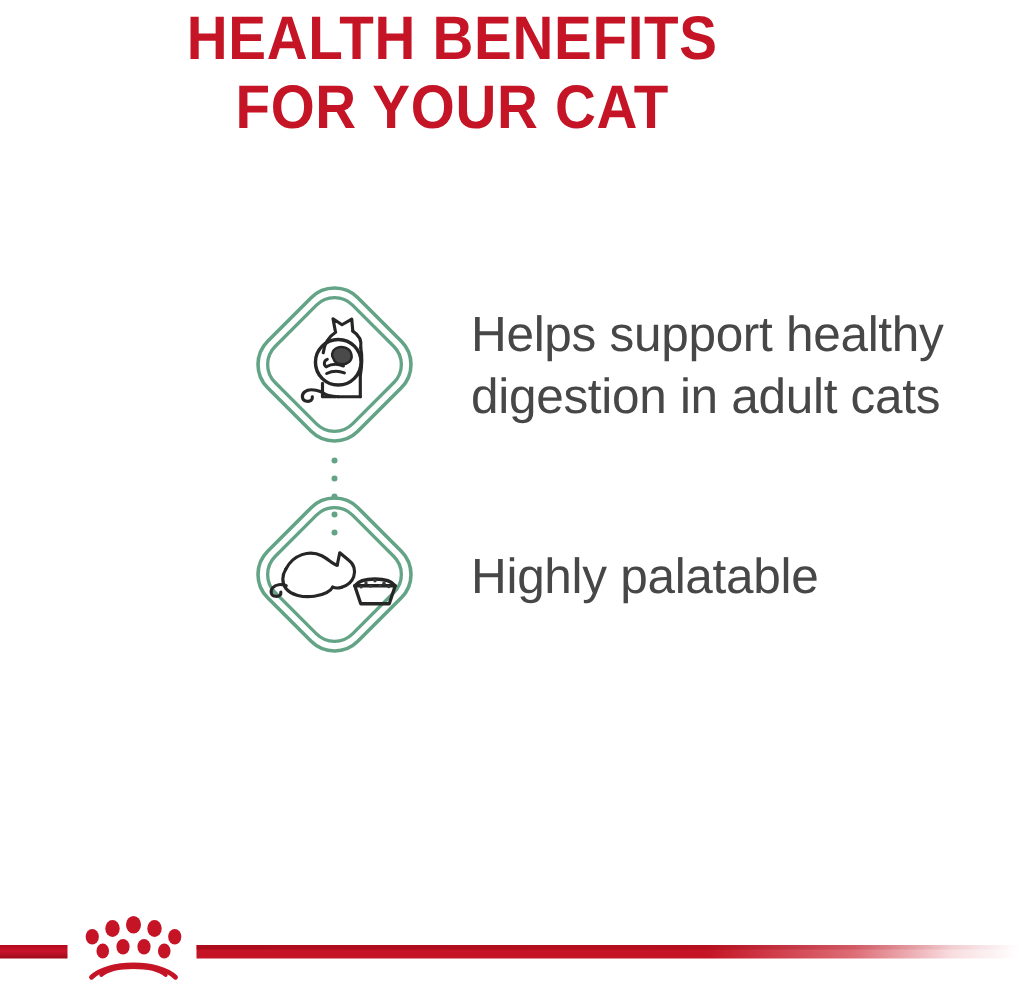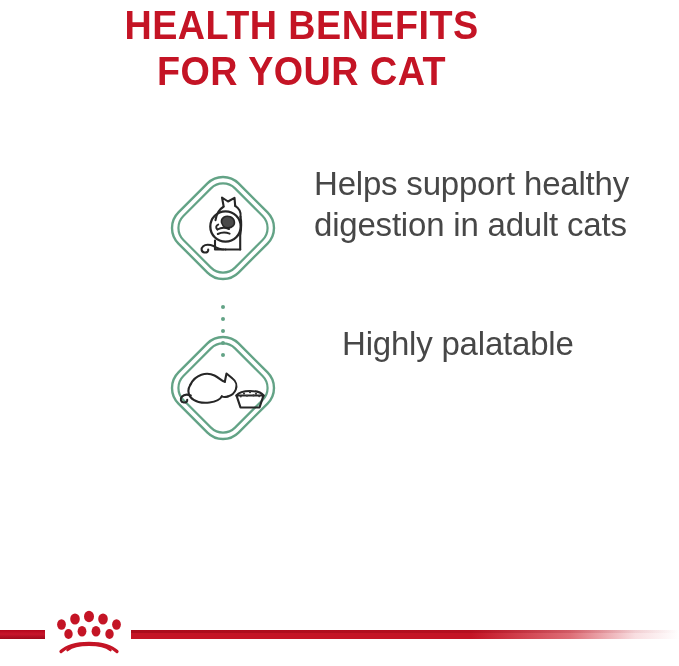--- a/index.html
+++ b/index.html
@@ -39,23 +39,24 @@
   
   .benefits {
     position: absolute;
     left: 0;
     top: 163px;
     width: 679px;
   }
   .benefit-row {
     position: relative;
     display: flex;
+    align-items: center;
   }
   .benefit-row.row-1 { height: 160px; }
-  .benefit-row.row-2 { height: 120px; gap: 28px; }
+  .benefit-row.row-2 { height: 120px; }
 
   .icon-slot {
     position: relative;
     width: 140px;
     min-width: 140px;
     height: 130px;
     margin-left: 153px;
     display: flex;
     align-items: center;
     justify-content: center;

